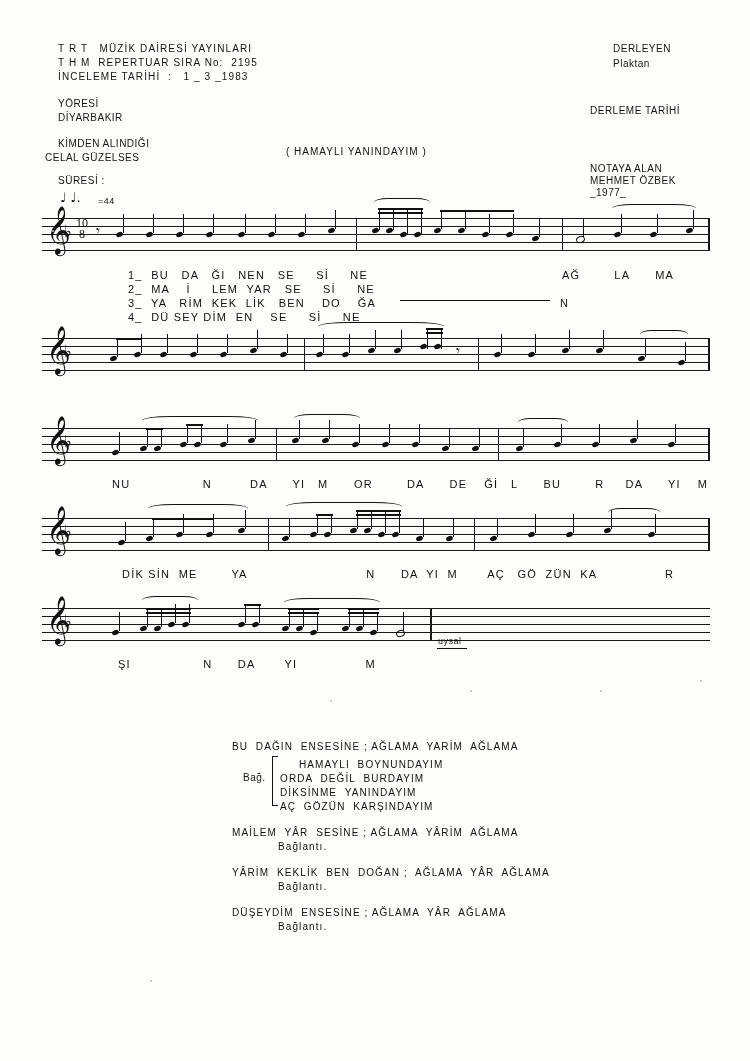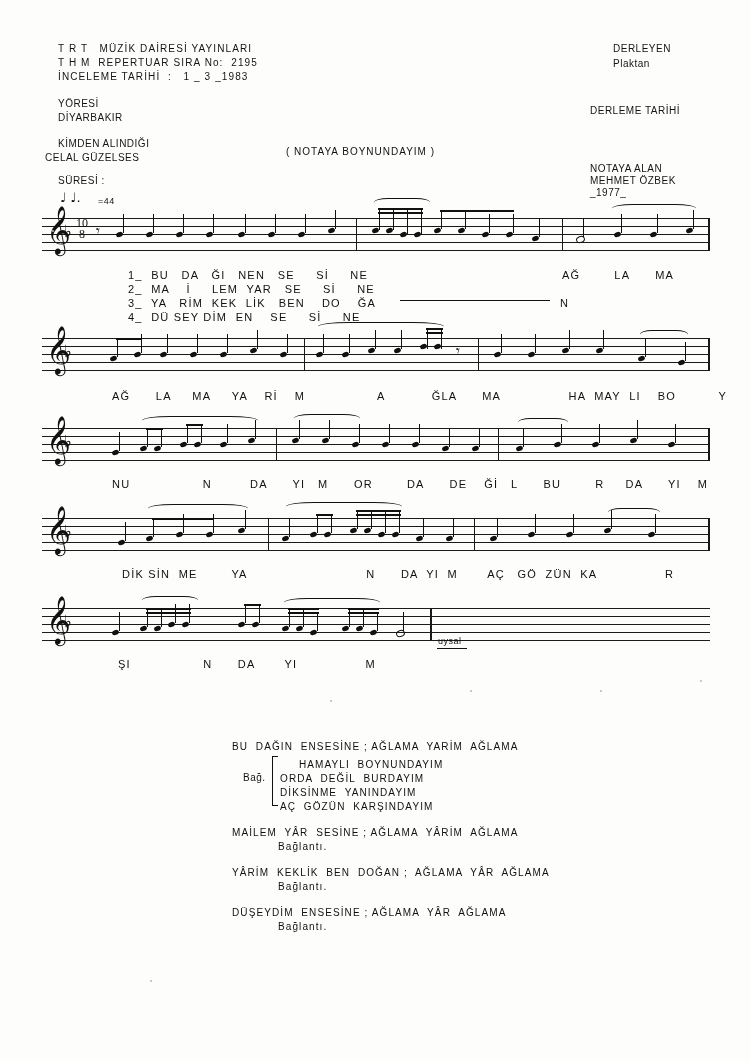--- a/index.html
+++ b/index.html
@@ -207,21 +207,21 @@
   <div class="abs md" style="left:590px; top:187px;">_1977_</div>
 
   <div class="abs md u" style="left:58px; top:98px;">YÖRESİ</div>
   <div class="abs md" style="left:58px; top:112px;">DİYARBAKIR</div>
 
   <div class="abs md u" style="left:58px; top:138px;">KİMDEN ALINDIĞI</div>
   <div class="abs md" style="left:45px; top:152px;">CELAL GÜZELSES</div>
 
   <div class="abs md u" style="left:58px; top:175px;">SÜRESİ :</div>
 
-  <div class="subtitle" style="left:286px; top:146px;">( NOTAYA  BOYNUNDAYIM )</div>
+  <div class="subtitle" style="left:286px; top:146px;">( HAMAYLI  YANINDAYIM )</div>
 
   <div class="tempo-note" style="left:60px; top:190px;">♩ ♩.</div>
   <div class="abs sm" style="left:98px; top:196px;">=44</div>
 
   <div class="system" style="top:218px;">
     <div class="staff">
       <div class="ln"></div>
         <div class="ln"></div>
         <div class="ln"></div>
         <div class="ln"></div>
@@ -352,21 +352,20 @@
       <div class="stem" style="left:527px; top:-8px; height:19px;"></div>
     <div class="note" style="left:554px; top:10px;"></div>
       <div class="stem" style="left:561px; top:-8px; height:19px;"></div>
     <div class="note" style="left:596px; top:18px;"></div>
       <div class="stem" style="left:603px; top:0px; height:19px;"></div>
     <div class="note" style="left:636px; top:22px;"></div>
       <div class="stem" style="left:643px; top:4px; height:19px;"></div>
     <div class="slur" style="left:598px; top:-8px; width:48px;"></div>
     <div class="barline thick" style="left:666px;"></div>
   </div>
-  <div class="lyric" style="left:112px; top:390px;">AĞ      LA     MA     YA    Rİ    M                 A           ĞLA      MA                HA  MAY  LI    BO          Y</div>
 
   <div class="system" style="top:428px;">
     <div class="staff">
       <div class="ln"></div>
         <div class="ln"></div>
         <div class="ln"></div>
         <div class="ln"></div>
         <div class="ln"></div>
     </div>
     <div class="clef">𝄞</div>

